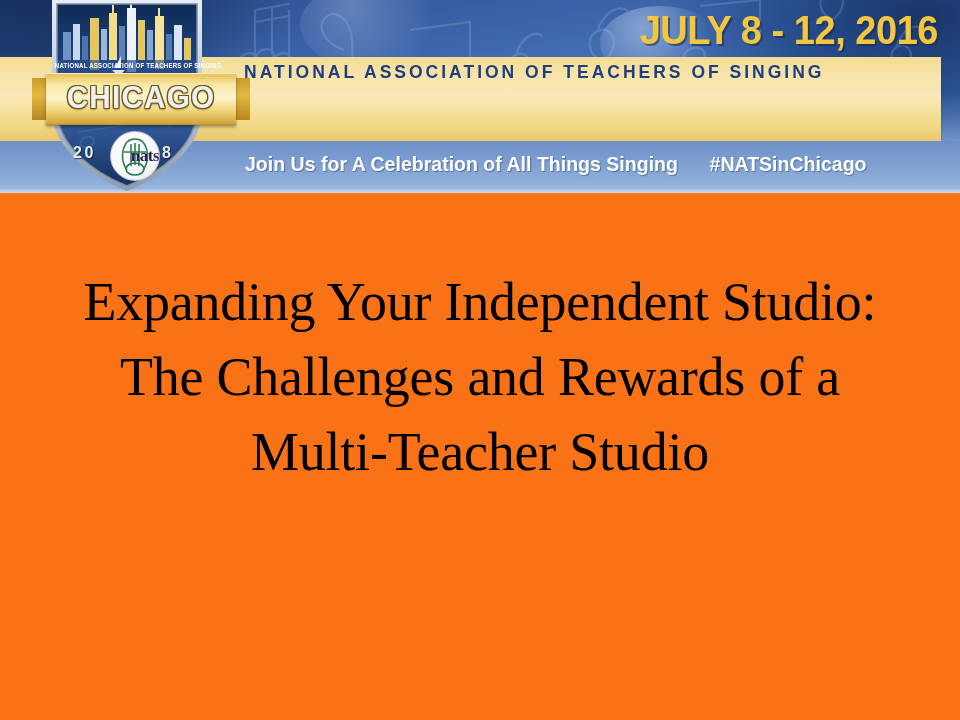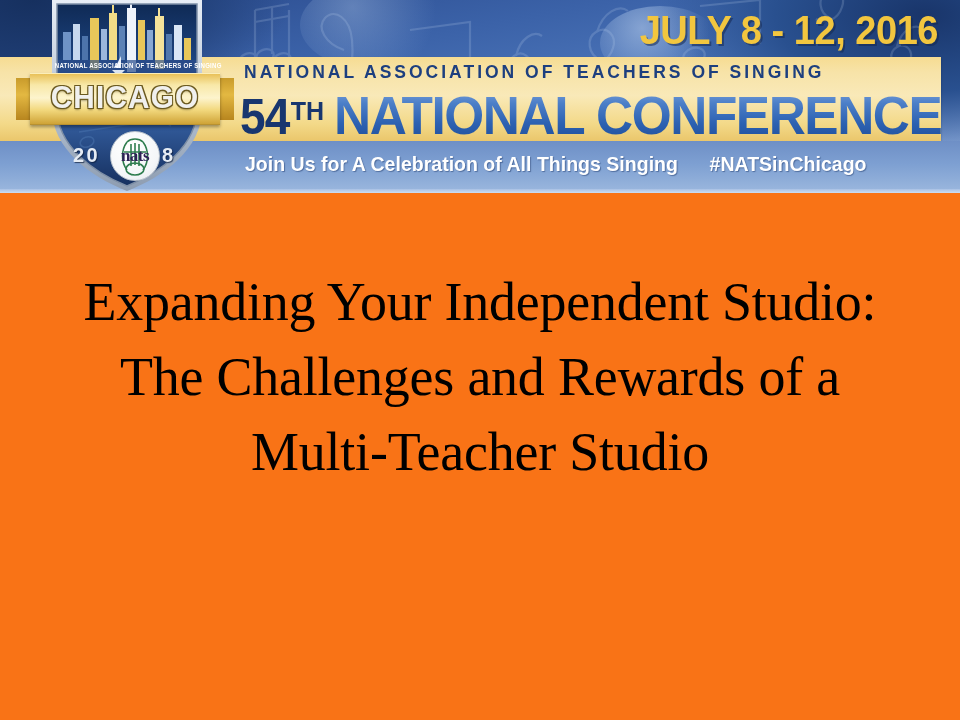--- a/index.html
+++ b/index.html
@@ -207,21 +207,21 @@
     font-size: 6.4px;
     letter-spacing: 0.25px;
     color: #ffffff;
     white-space: nowrap;
     transform: scaleX(0.95);
     z-index: 6;
   }
 
   .ribbon-wrap {
     position: absolute;
-    left: 16px;
+    left: 32px;
     top: 73px;
     width: 218px;
     height: 38px;
     z-index: 5;
   }
   .ribbon-tail-l, .ribbon-tail-r {
     position: absolute;
     top: 5px;
     width: 26px;
     height: 42px;
@@ -272,33 +272,33 @@
     border: 1.5px solid #b9c2cc;
     z-index: 7;
     overflow: hidden;
   }
   .nats-circle svg { display: block; }
   .nats-word {
     position: absolute;
     left: 0; top: 0;
     width: 48px; height: 48px;
     line-height: 48px;
-    text-align: center;
+    text-align: right;
     font-family: "Liberation Serif", serif;
     font-weight: bold;
     font-size: 17px;
     color: #2e2156;
     letter-spacing: -0.5px;
   }
   .year-left, .year-right {
     position: absolute;
     top: 144px;
     font-family: "Liberation Sans", sans-serif;
     font-weight: bold;
-    font-size: 20px;
+    font-size: 16px;
     letter-spacing: 2.5px;
     color: #e6ecf4;
     text-shadow: 1px 1px 1px rgba(10,25,55,0.7);
     z-index: 7;
   }
   .year-left  { left: 73px; }
   .year-right { left: 162px; }
 
   
   .title {
@@ -365,23 +365,20 @@
     <div class="sheen" style="left:600px;top:6px;width:120px;height:74px;"></div>
     <div class="sheen" style="left:300px;top:-20px;width:150px;height:90px;opacity:.6;"></div>
 
     <div class="yellow-band"></div>
     <div class="yellow-band-shadow"></div>
 
     <div class="conf-date">JULY 8 - 12, 2016</div>
 
     <div class="conf-assoc">NATIONAL ASSOCIATION OF TEACHERS OF SINGING</div>
 
-    <div class="conf-main">
-      <span class="conf-54">54</span><span class="conf-th">TH</span><span class="conf-title-big">NATIONAL CONFERENCE</span>
-    </div>
 
     <div class="banner-lightband"></div>
     <div class="banner-bottom-edge"></div>
 
     <div class="conf-tagline">
       <span>Join Us for A Celebration of All Things Singing</span><span class="hashtag">#NATSinChicago</span>
     </div>
 
     <div class="shield">
       <svg width="168" height="196" viewBox="0 0 168 196" xmlns="http://www.w3.org/2000/svg">

